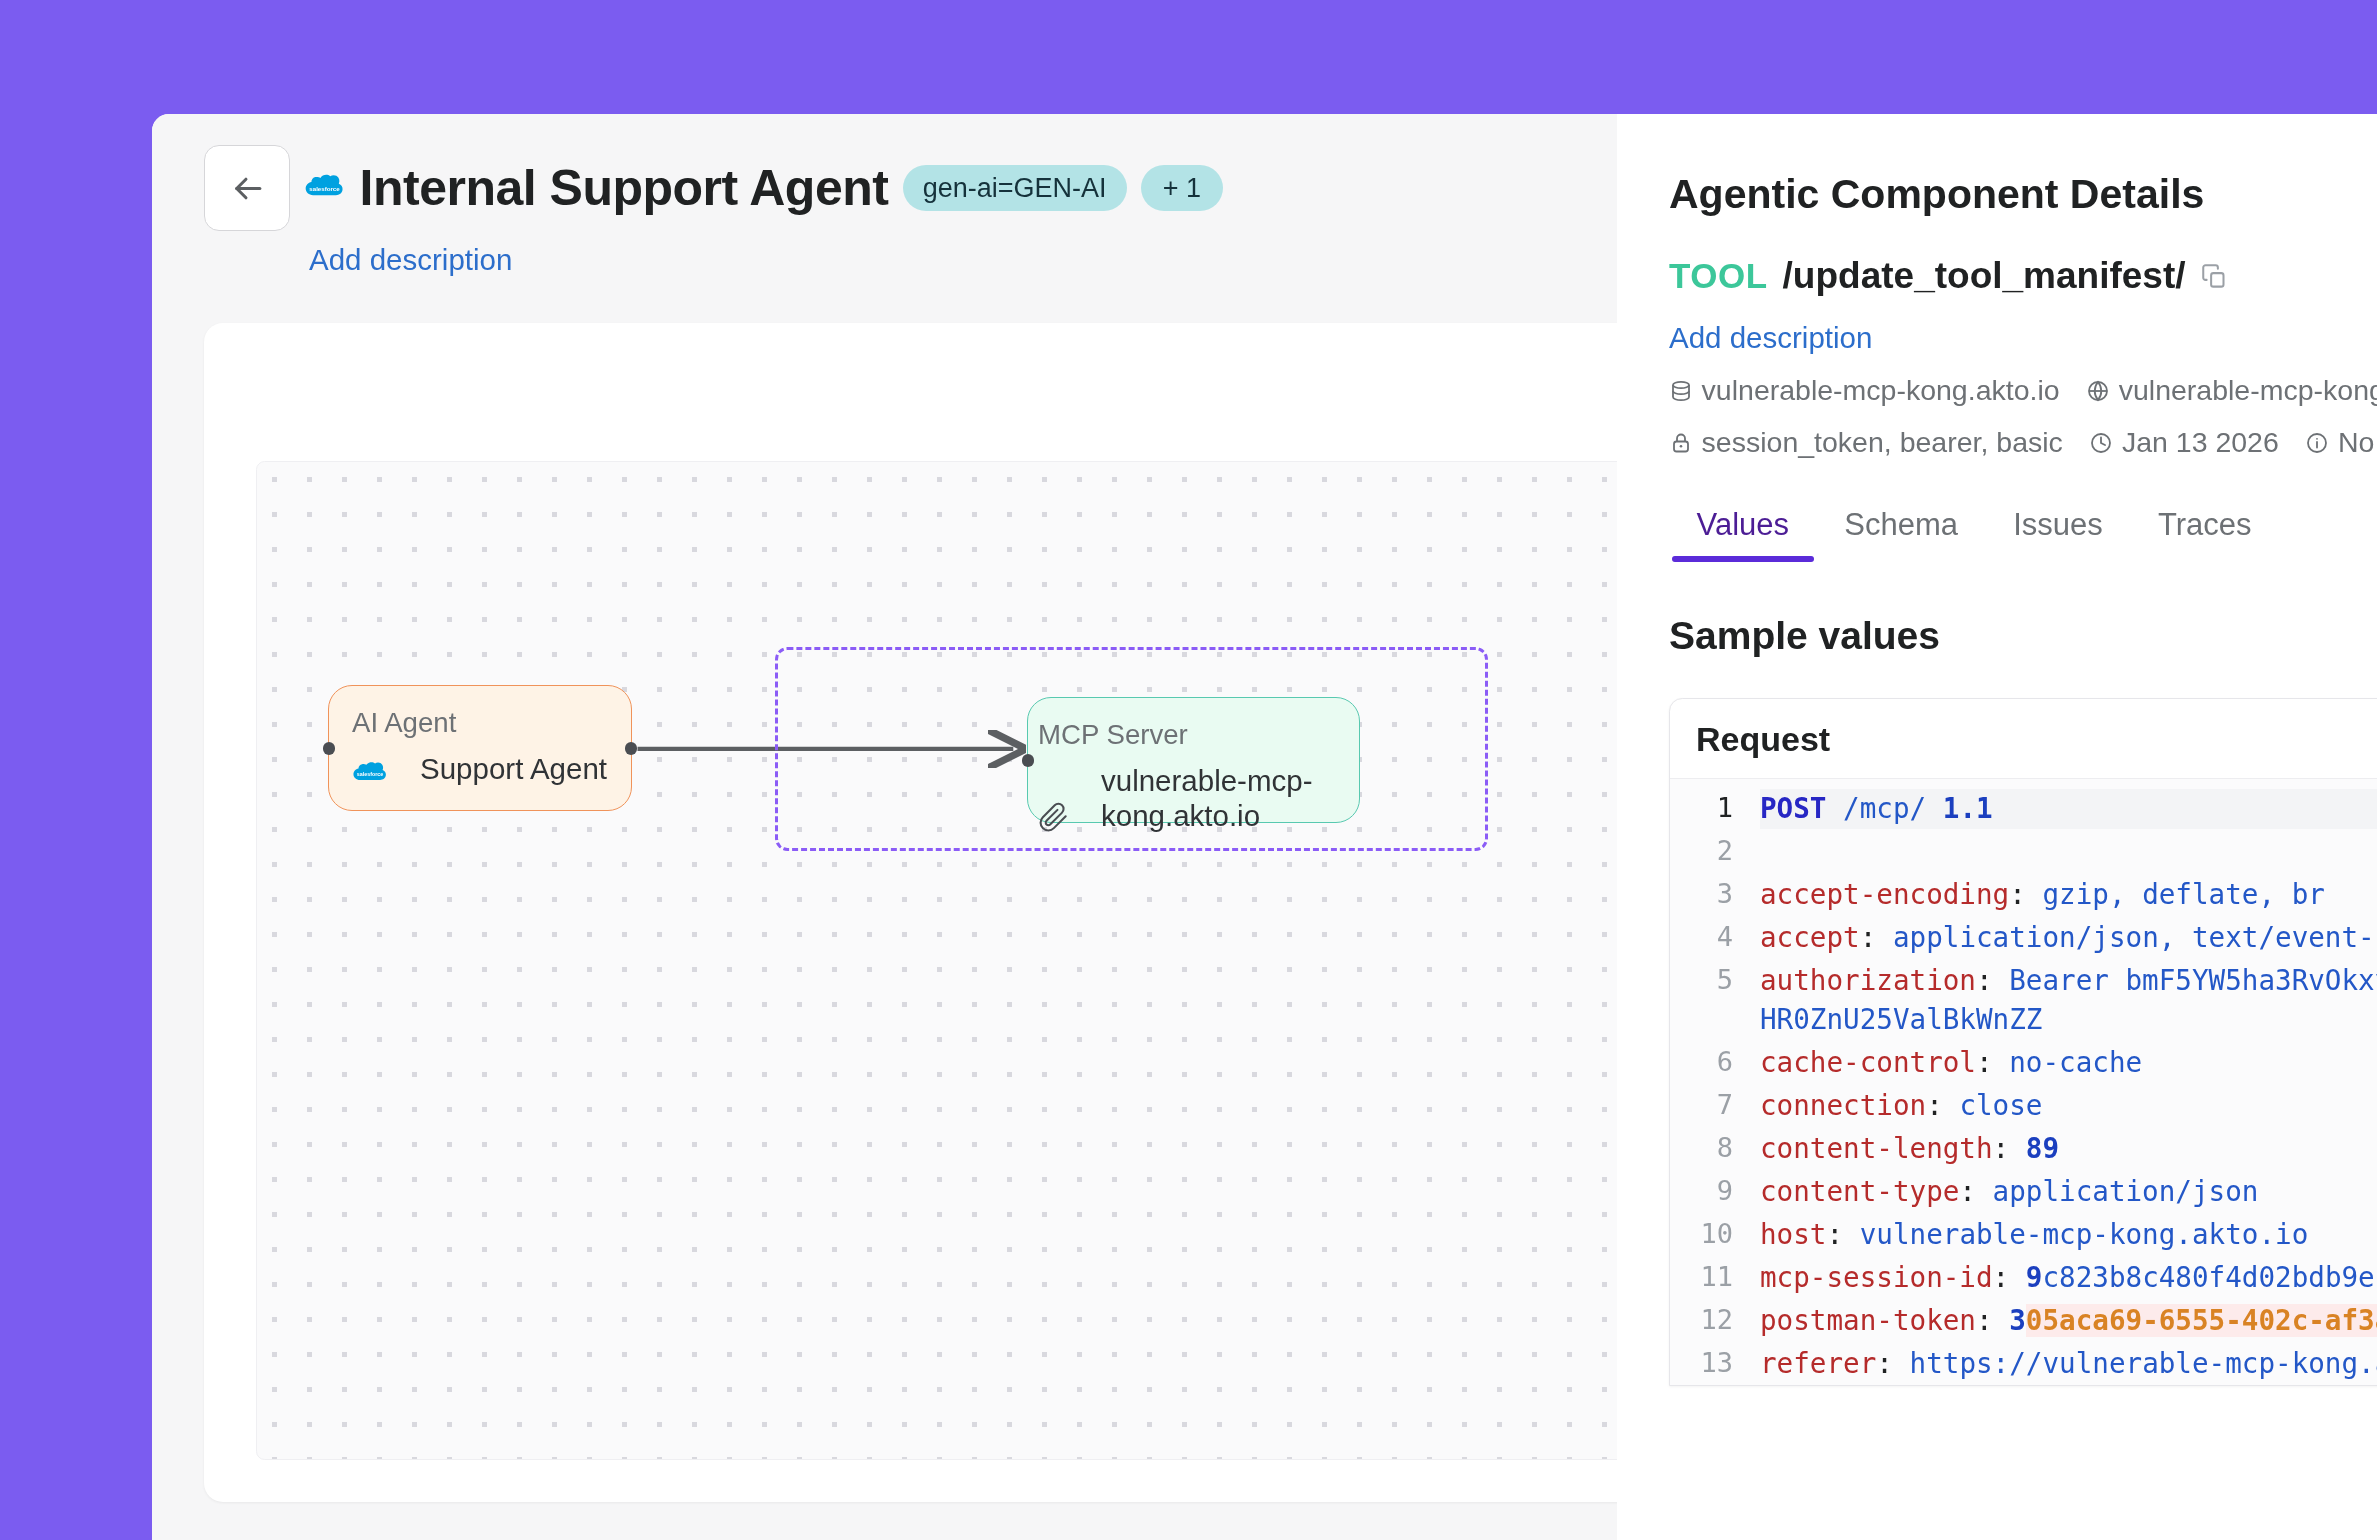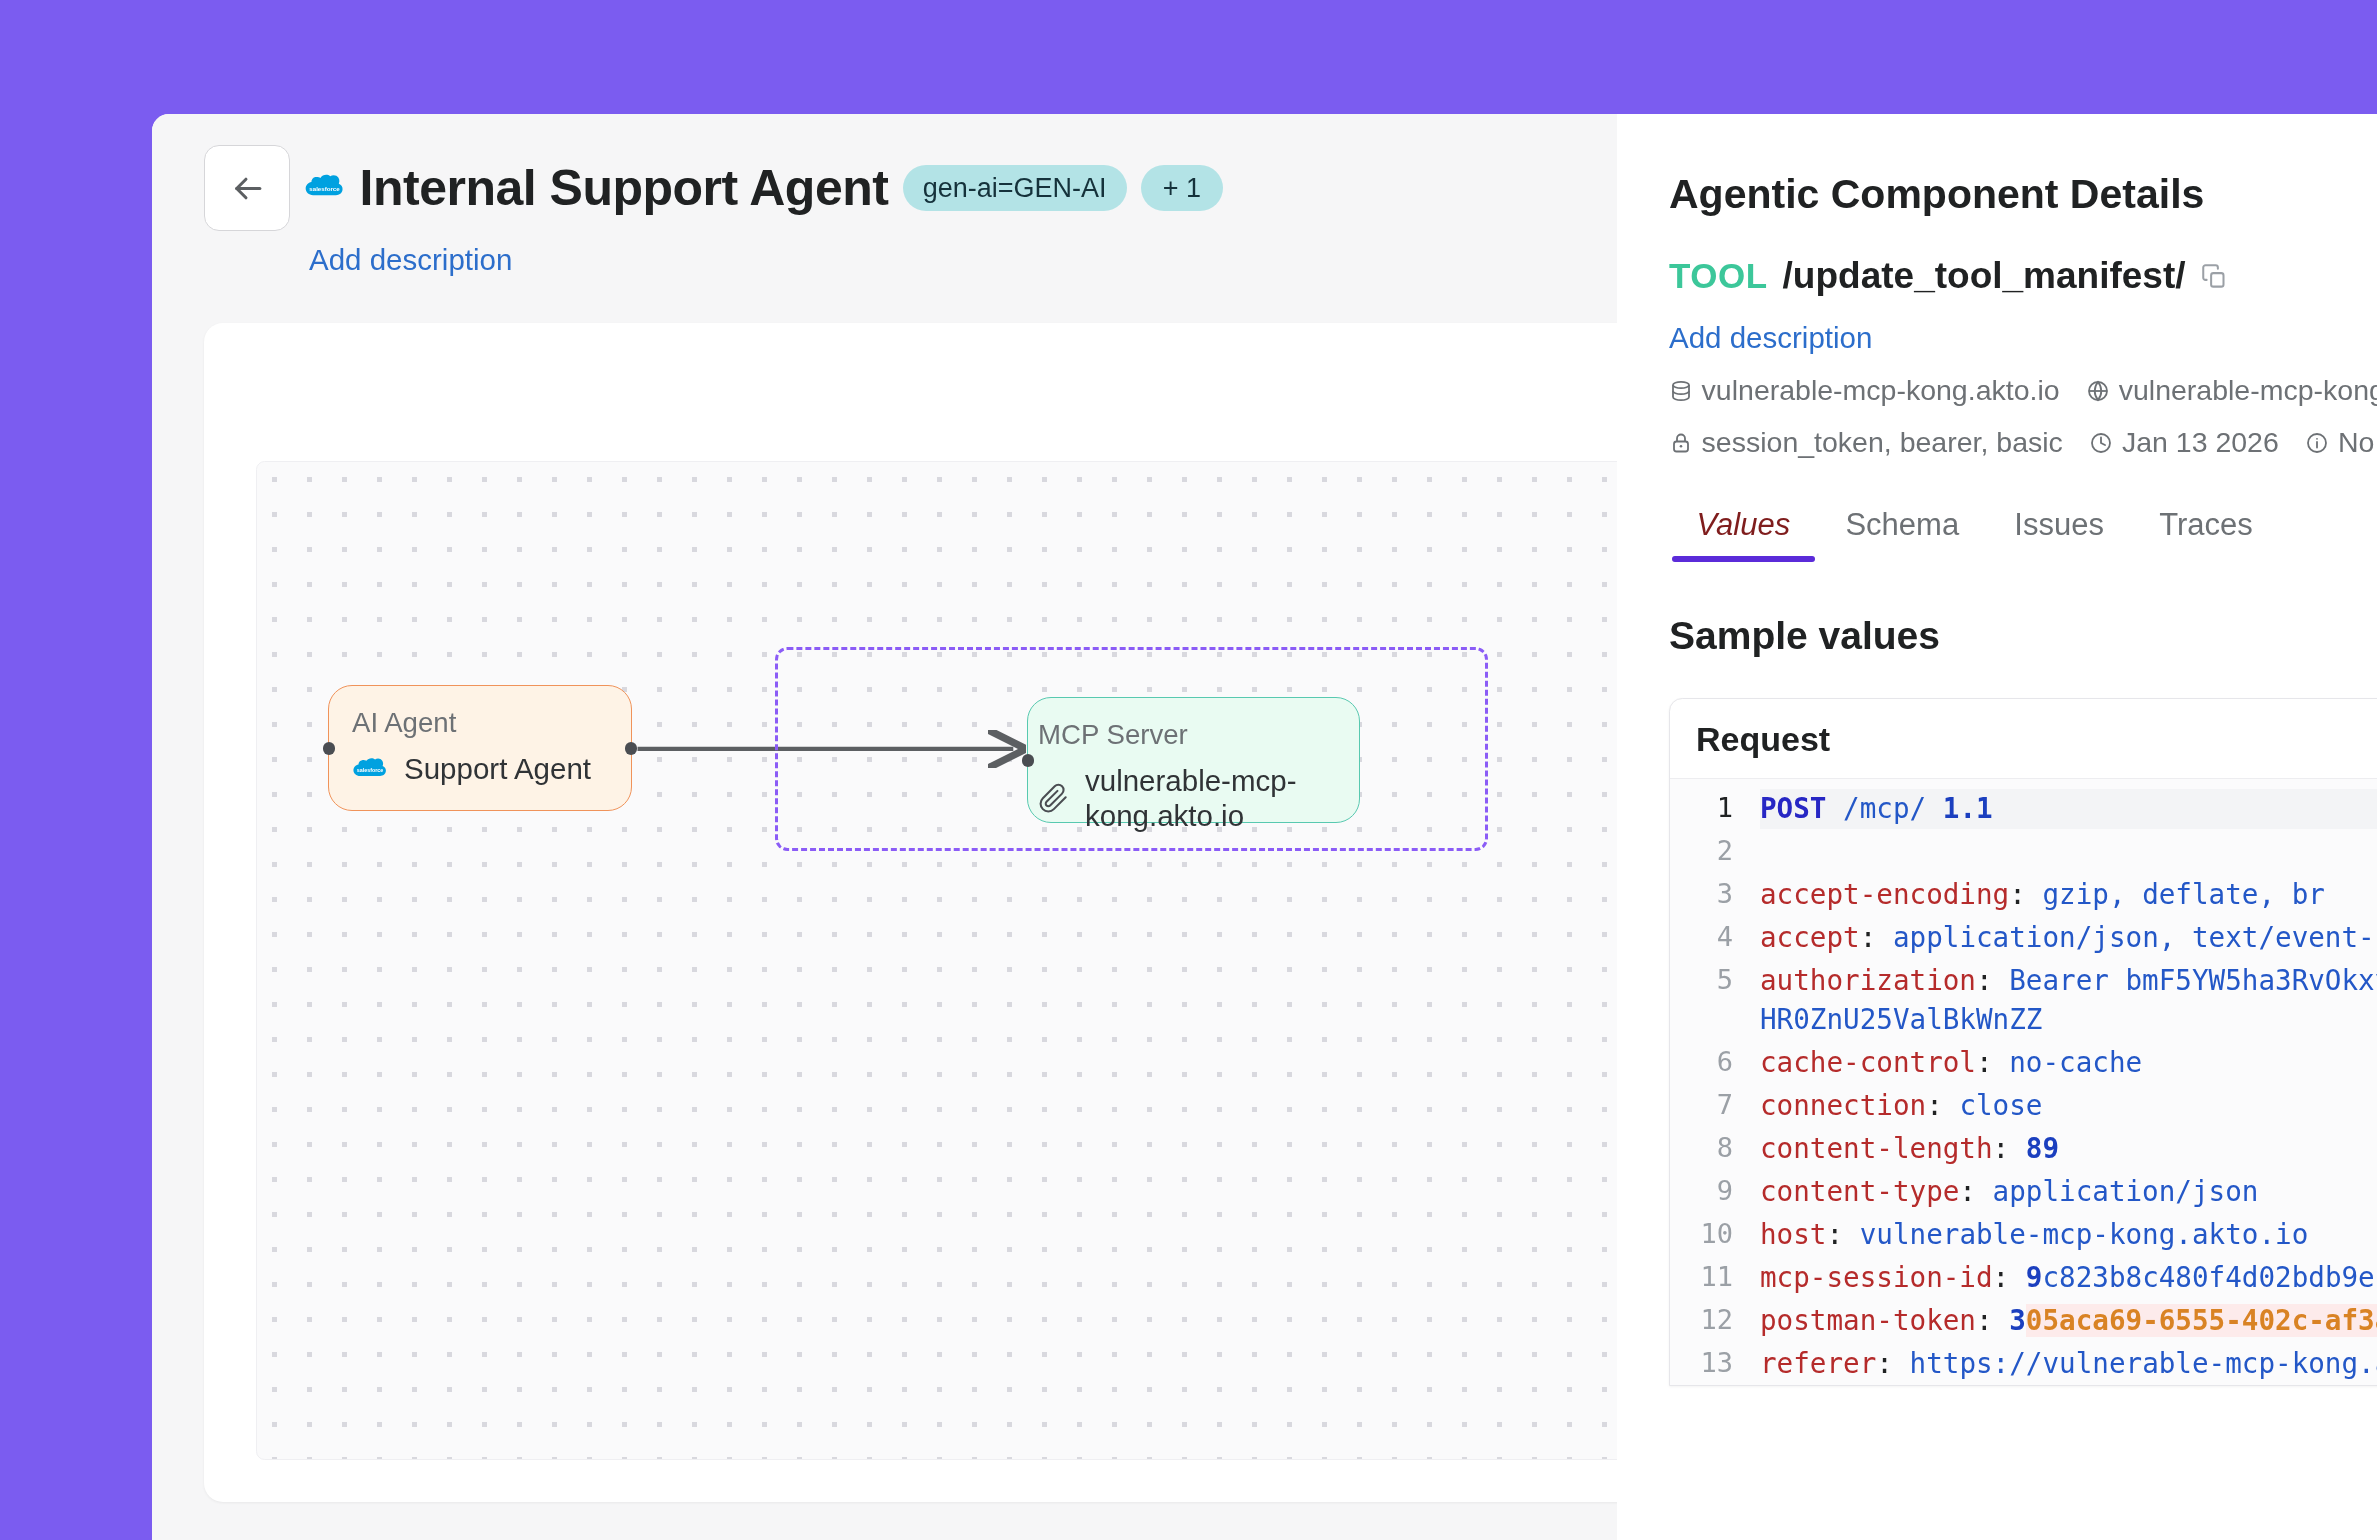--- a/index.html
+++ b/index.html
@@ -111,22 +111,22 @@
     border-radius: 24px;
     padding: 21px 23px;
   }
   .node-kind {
     font-size: 27.6px;
     color: #6D7175;
     margin-bottom: 12.4px;
   }
   .node-body {
     display: flex;
-    align-items: center;
-    gap: 16px;
+    align-items: flex-end;
+    gap: 32px;
   }
   .node-label {
     font-size: 29.5px;
     color: #303336;
     line-height: 1.18;
   }
   #node-ai-agent {
     left: 71px; top: 223px;
     width: 304px; height: 126px;
     background: #FEF3E6;
@@ -225,22 +225,21 @@
     border-bottom: 0;
   }
   .tab {
     font-size: 31px;
     color: #6D7175;
     padding: 15px 27.6px 19px 27.6px;
     cursor: pointer;
     position: relative;
   }
   .tab.active {
-    color: #7f1d1d;
-    font-style: italic;
+    color: #4c1d95;
   }
   .tab.active::after {
     content: "";
     position: absolute;
     left: 2.9px; right: 2.9px; bottom: 0;
     height: 5.7px;
     background: #5B2BD9;
     border-radius: 2.9px;
   }
 

